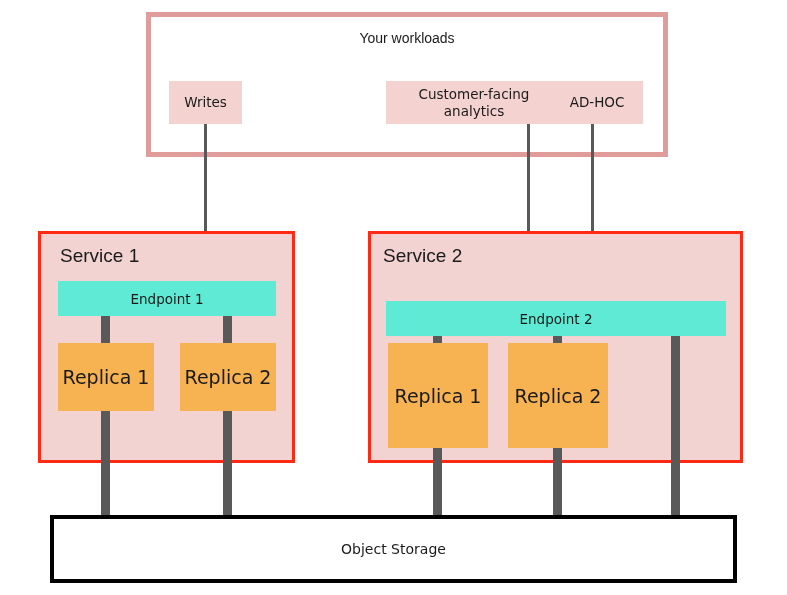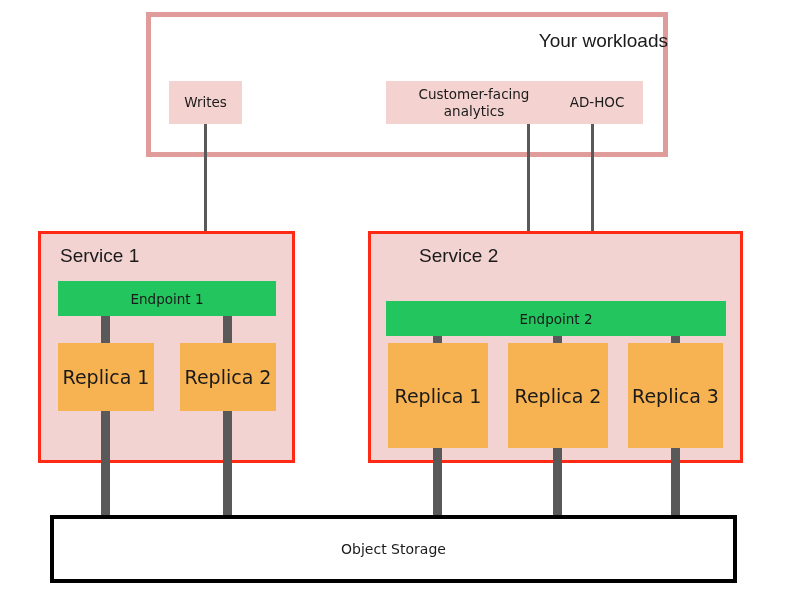--- a/index.html
+++ b/index.html
@@ -19,22 +19,22 @@
   .abs { position: absolute; box-sizing: border-box; }
 
   
   .workloads-box {
     left: 146px; top: 12px; width: 522px; height: 145px;
     border: 5px solid #e09b9b;
     background: #ffffff;
   }
   .workloads-title {
     left: 146px; top: 30px; width: 522px;
-    text-align: right;
-    font-size: 19px;
+    text-align: center;
+    font-size: 14px;
     color: #1a1a1a;
     font-family: "Liberation Sans", sans-serif;
   }
 
   
   .chip {
     background: #f4d2d0;
     color: #1a1a1a;
     font-size: 13.5px;
     display: flex;
@@ -54,25 +54,25 @@
     background: #f2d3d1;
   }
   .service1 { left: 38px;  top: 231px; width: 257px; height: 232px; }
   .service2 { left: 368px; top: 231px; width: 375px; height: 232px; }
   .service-title {
     font-size: 19px;
     color: #1a1a1a;
     font-family: "Liberation Sans", sans-serif;
   }
   .service1-title { left: 60px;  top: 245px; }
-  .service2-title { left: 383px; top: 245px; margin-left: 36px; }
+  .service2-title { left: 383px; top: 245px; }
 
   
   .endpoint {
-    background: #22c55e;
+    background: #5eead4;
     color: #1a1a1a;
     font-size: 13.5px;
     display: flex;
     align-items: center;
     justify-content: center;
   }
   .endpoint1 { left: 58px;  top: 281px; width: 218px; height: 35px; }
   .endpoint2 { left: 386px; top: 281px; width: 340px; height: 35px; margin-top: 20px; }
 
   
@@ -158,17 +158,16 @@
   <div class="abs service-title service2-title">Service 2</div>
 
   <div class="abs pipe" style="left:433px; top:316px; height:200px;"></div>
   <div class="abs pipe" style="left:553px; top:316px; height:200px;"></div>
   <div class="abs pipe" style="left:671px; top:316px; height:200px;"></div>
 
   <div class="abs endpoint endpoint2">Endpoint 2</div>
 
   <div class="abs replica s2-r1">Replica 1</div>
   <div class="abs replica s2-r2">Replica 2</div>
-  <div class="abs replica s2-r3">Replica 3</div>
 
   <div class="abs object-storage">Object Storage</div>
 
 </div>
 
 </body></html>

